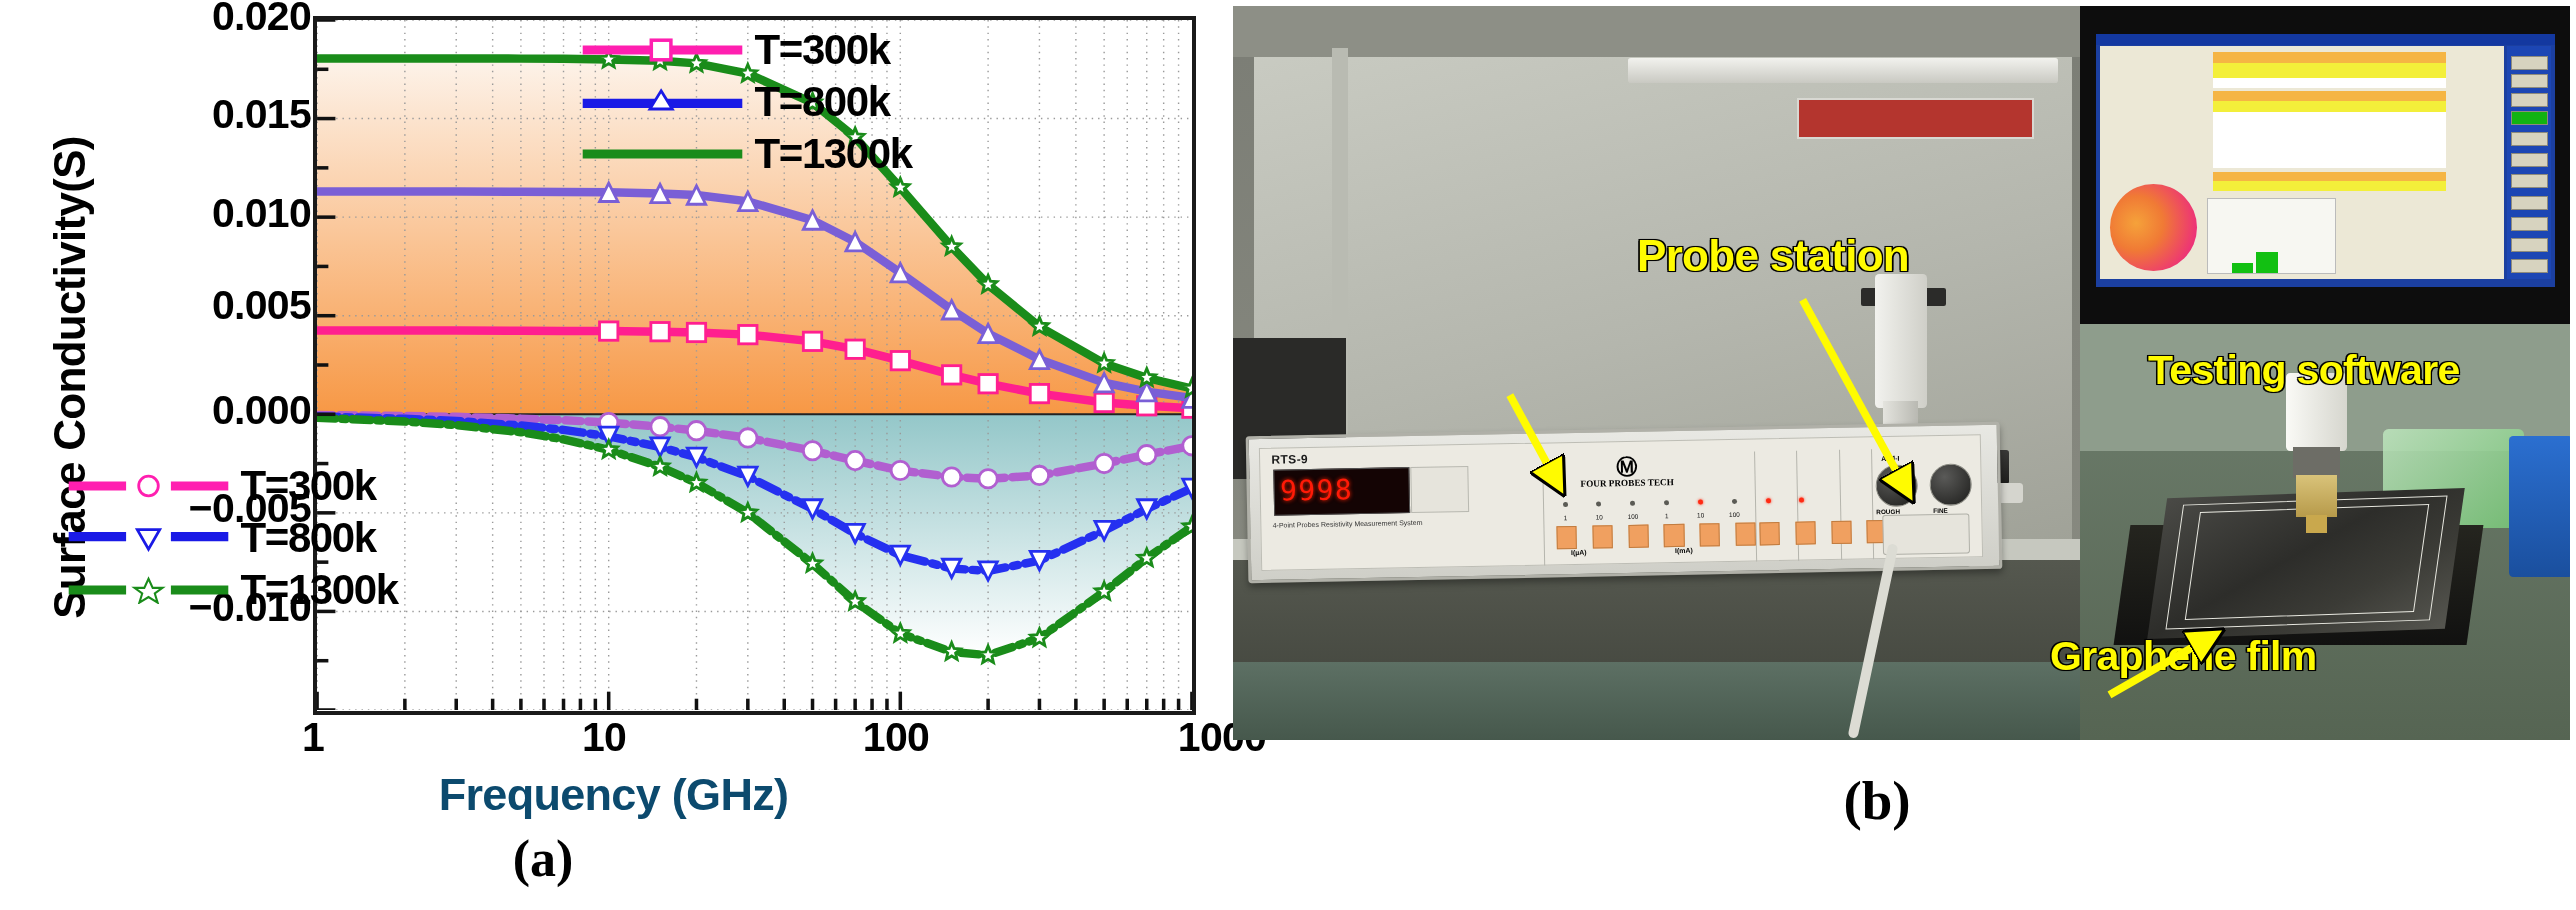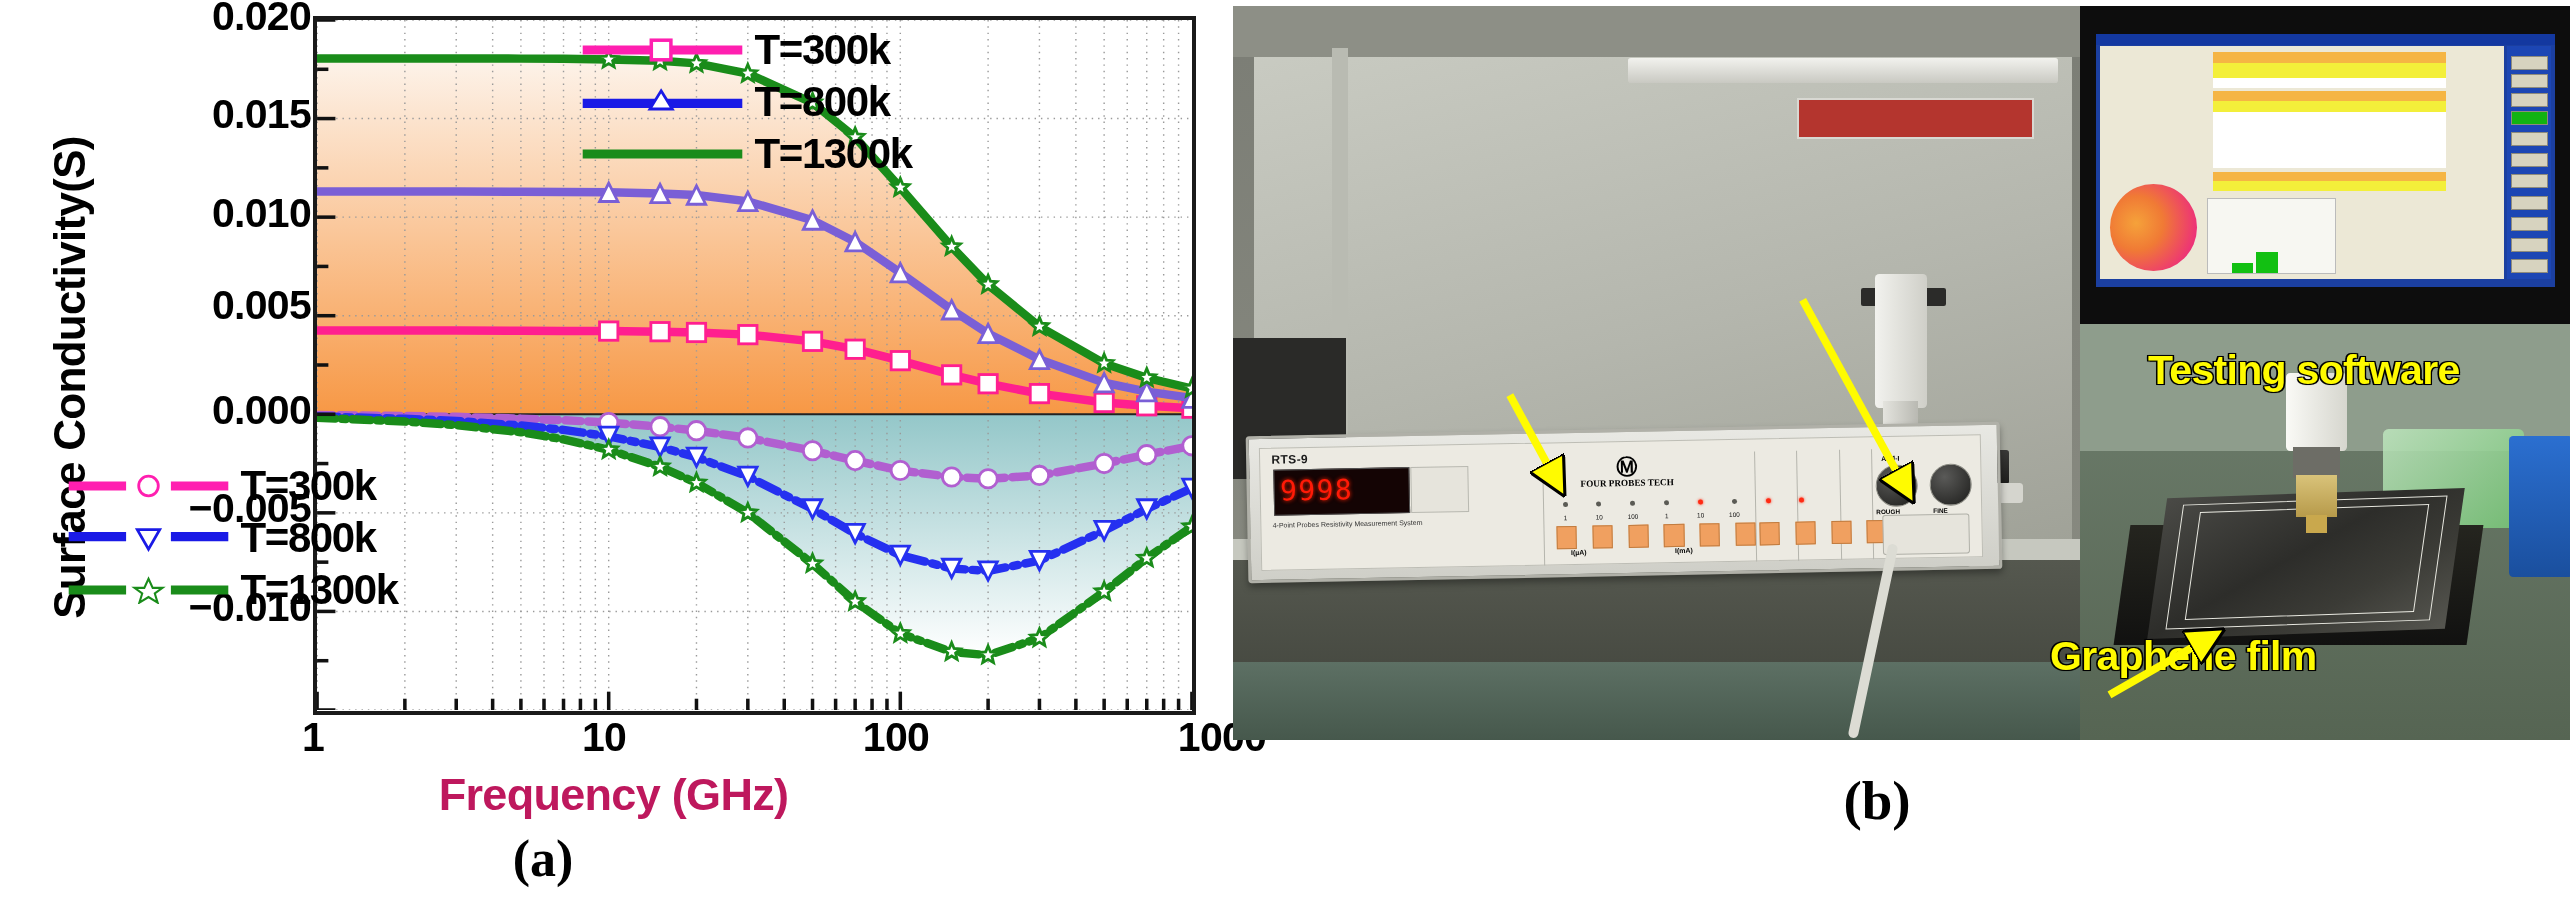--- a/index.html
+++ b/index.html
@@ -16,21 +16,21 @@
     letter-spacing:-0.7px;white-space:nowrap;line-height:49px;
   }
   #yticks{position:absolute;left:99px;top:0;width:212px;height:713px;}
   .ytick{position:absolute;right:0;width:212px;text-align:right;
          font-size:41px;font-weight:bold;color:#000;transform:translateY(-50%);letter-spacing:-0.7px;}
 
   #xticks{position:absolute;left:0;top:714px;width:1228px;height:56px;}
   .xtick{position:absolute;font-size:41px;font-weight:bold;color:#000;transform:translateX(-50%);letter-spacing:-0.7px;}
 
   #xlabel{position:absolute;left:296px;top:769px;width:635px;text-align:center;
-          font-size:45px;font-weight:bold;color:#be185d;letter-spacing:-0.7px;}
+          font-size:45px;font-weight:bold;color:#0c4a6e;letter-spacing:-0.7px;}
   #panel-a-caption{position:absolute;left:437px;top:829px;width:212px;text-align:center;
           font-size:52px;font-weight:bold;font-family:"Liberation Serif",serif;color:#000;}
 
   
   #plot{position:absolute;left:313px;top:15.5px;width:883px;height:699px;
         border:4.2px solid #1a1a1a;box-sizing:border-box;background:#fff;overflow:hidden;}
   #plot svg{position:absolute;left:0;top:0;}
 
   
   .legend{position:absolute;}
@@ -592,20 +592,21 @@
       <div class="sample-film"></div>
       <div class="sample-outline" style="left:95px;top:494px;width:261px;height:123px;transform:skewX(-10deg) rotate(-2deg)"></div>
       <div class="sample-outline" style="left:113px;top:502px;width:226px;height:106px;transform:skewX(-10deg) rotate(-2deg)"></div>
       <div class="probe-head"></div>
       <div class="probe-neck"></div>
       <div class="probe-stripe"></div>
       <div class="probe-tip"></div>
     </div>
   </div>
 
+  <div class="anno" id="anno-probe">Probe station</div>
   <div class="anno" id="anno-software">Testing software</div>
   <div class="anno" id="anno-graphene">Graphene film</div>
 
   <svg class="arrow" style="left:0;top:0;width:2576px;height:910px" viewBox="0 0 3651 1290" width="2576" height="910">
     <defs>
       <marker id="ah" markerWidth="5" markerHeight="5" refX="2.5" refY="2.5" orient="auto">
         <path d="M0,0 L5,2.5 L0,5 z" fill="#fffb00" stroke="#000" stroke-width="0.4"></path>
       </marker>
     </defs>
     <line x1="2140" y1="560" x2="2205" y2="680" stroke="#fffb00" stroke-width="11" marker-end="url(#ah)"></line>

